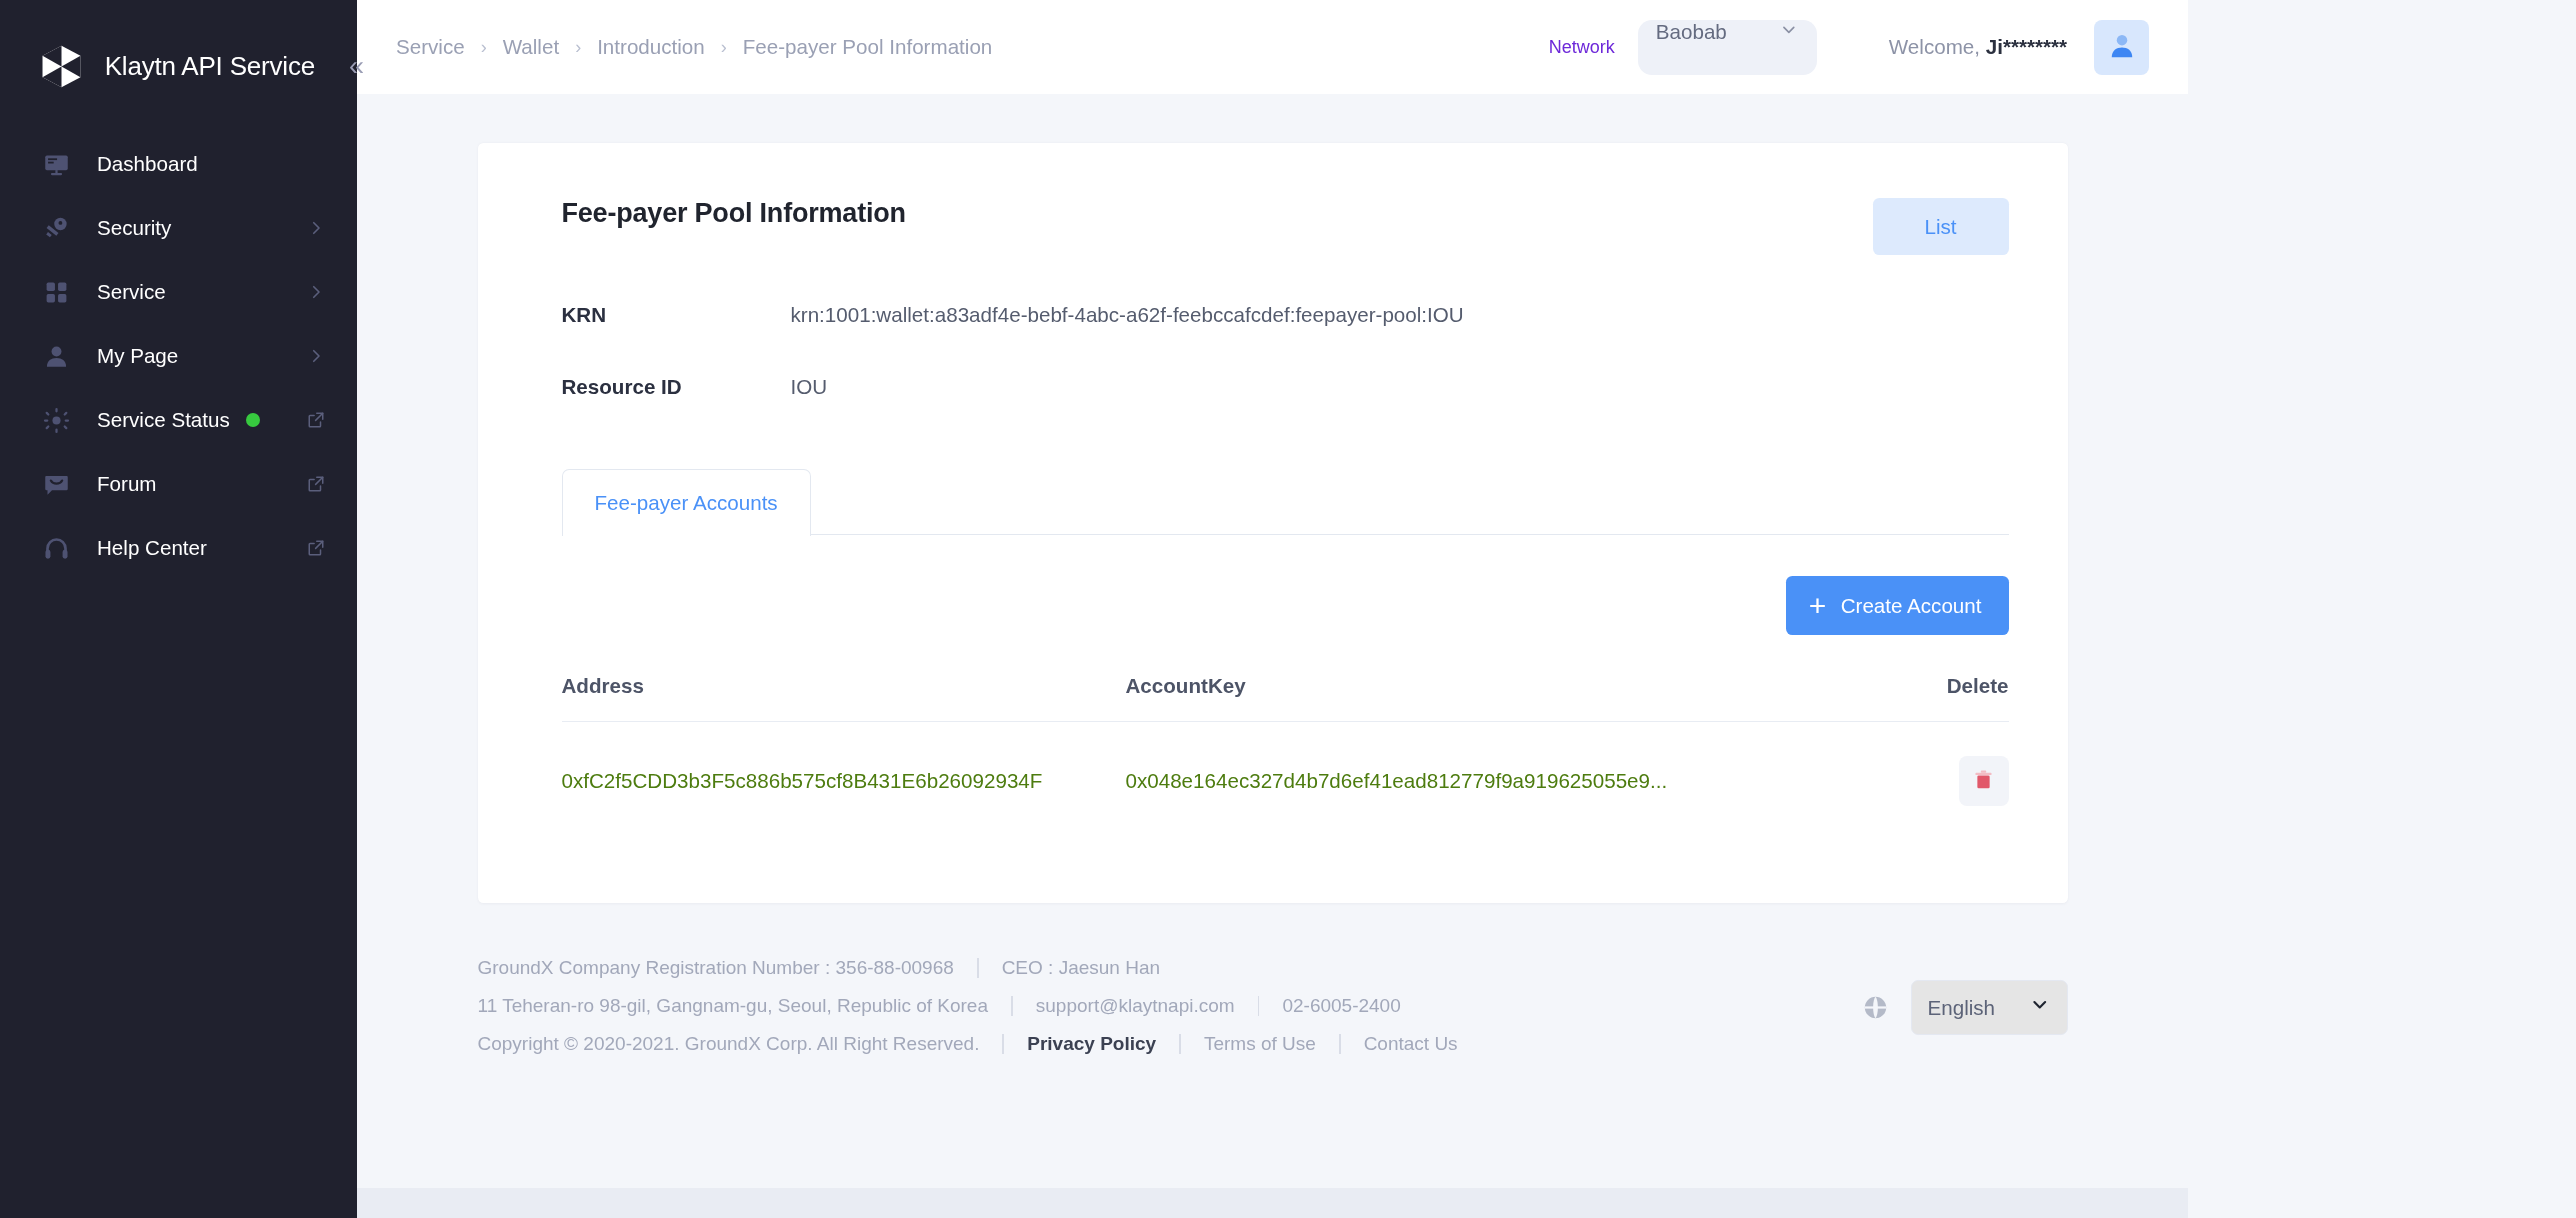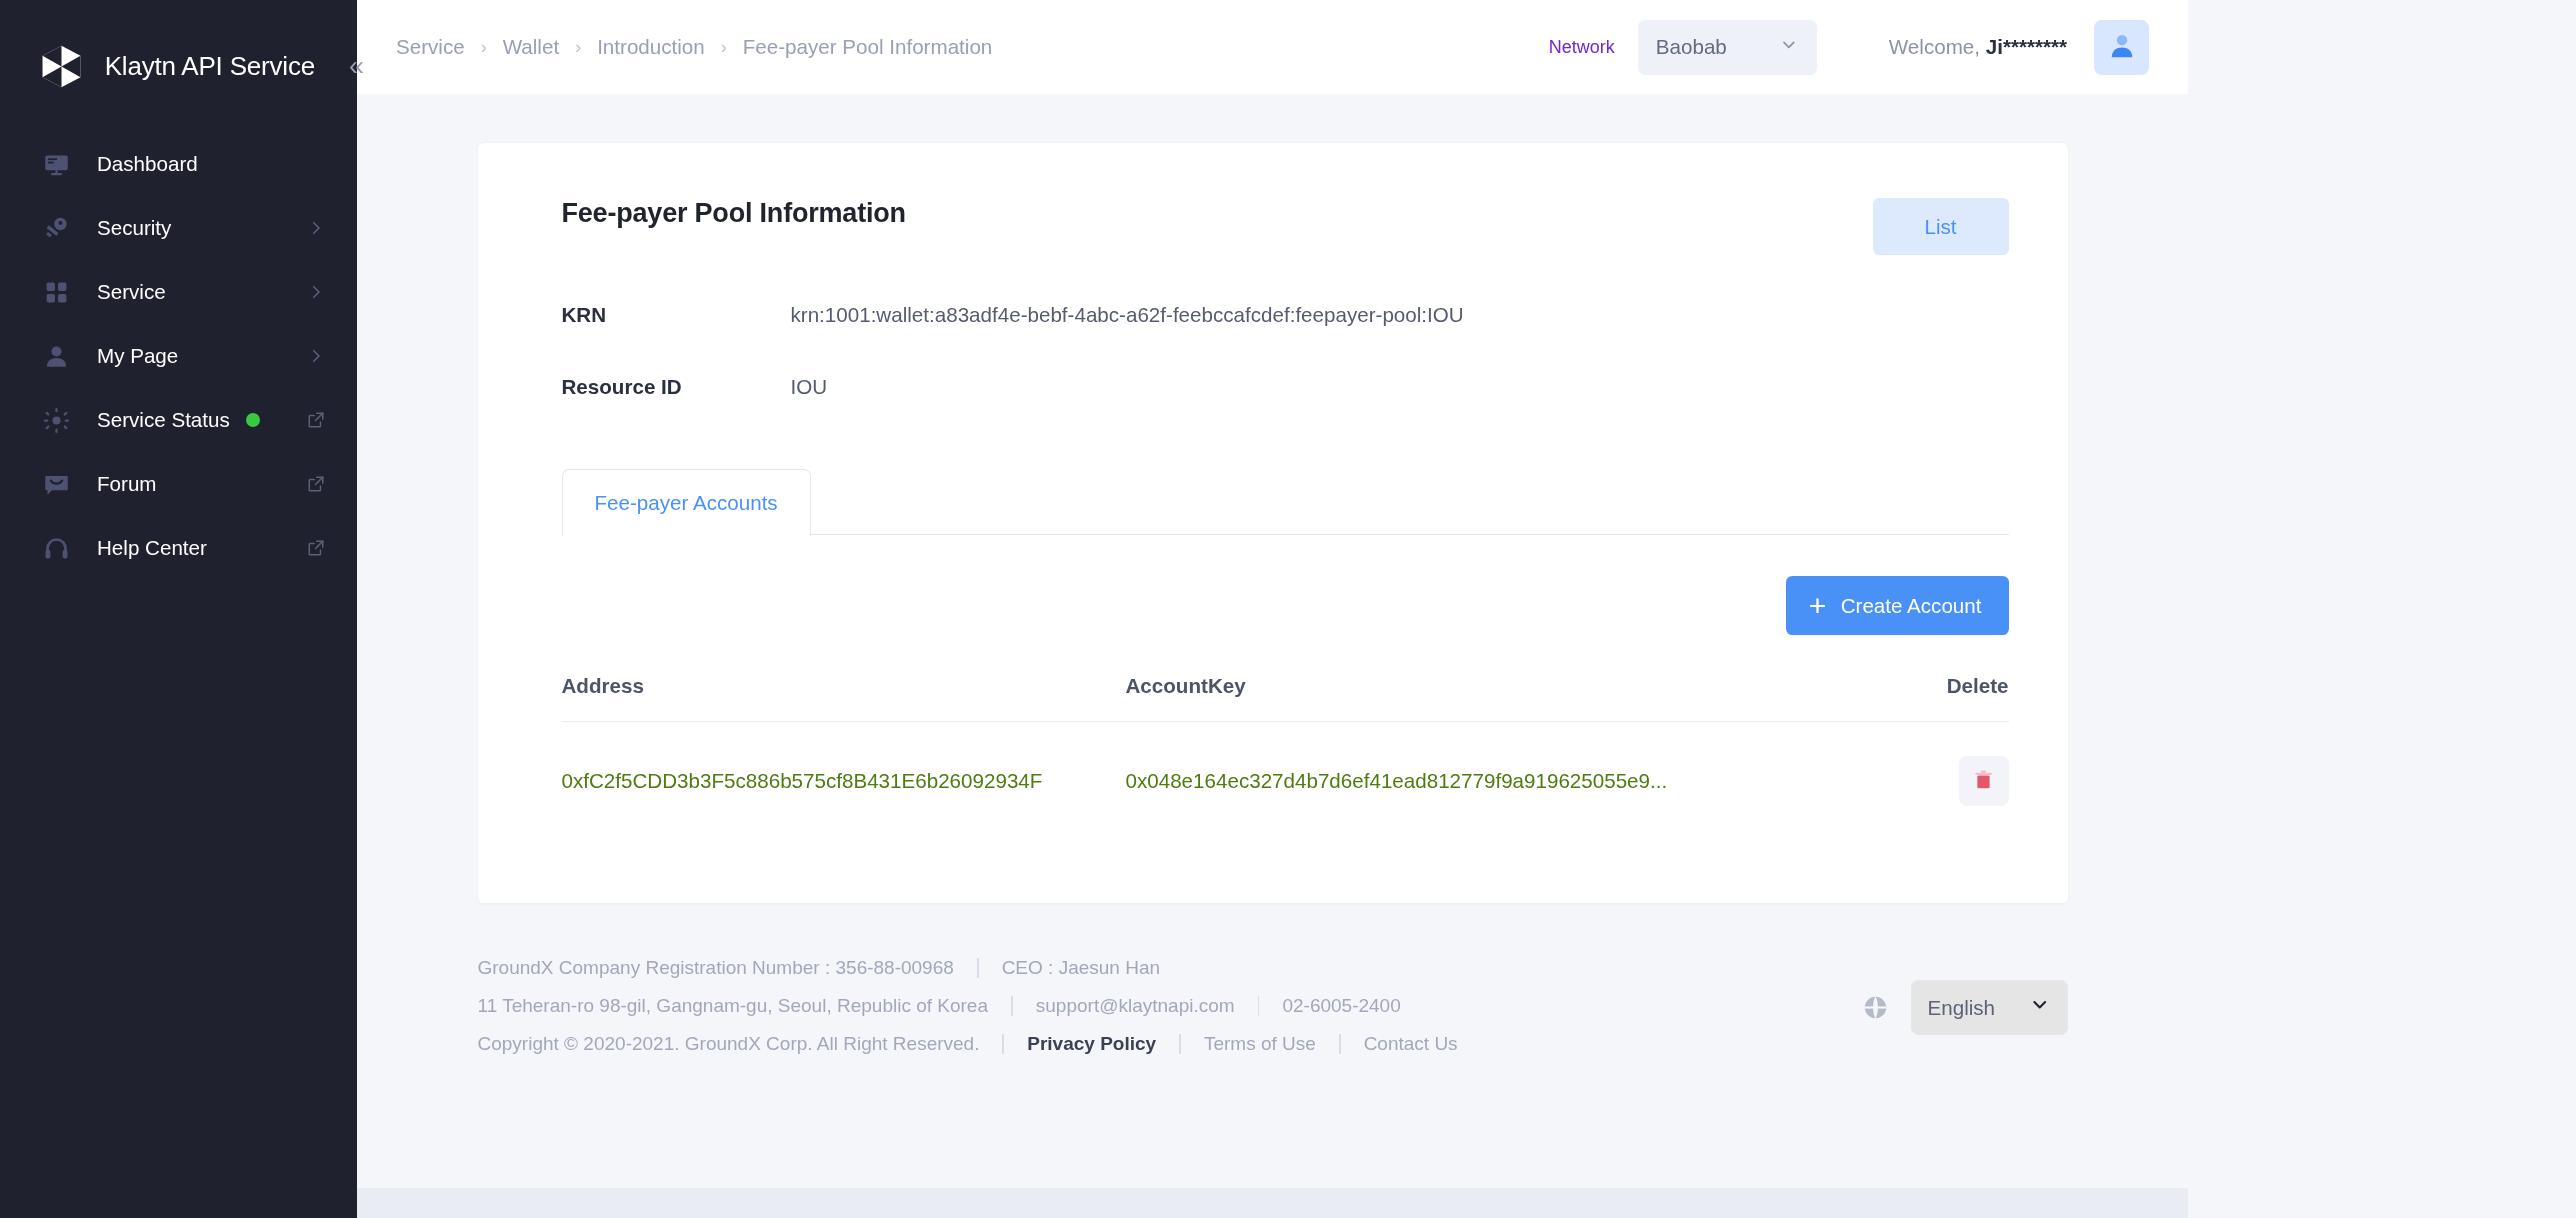--- a/index.html
+++ b/index.html
@@ -50,22 +50,22 @@
     height: 94px; background: #ffffff; display: flex; align-items: center;
     padding: 0 39px 0 39px; flex: 0 0 94px;
   }
   .breadcrumb { display: flex; align-items: center; gap: 0; }
   .crumb { color: #9aa0b4; font-size: 20.6px; cursor: pointer; white-space: nowrap; }
   .crumb.last { color: #9aa0b4; cursor: default; }
   .crumb-sep { color: #b9bfd0; font-size: 18px; margin: 0 16px; }
   .topbar-right { margin-left: auto; display: flex; align-items: center; }
   .network-label { color: #6d28d9; font-size: 18px; margin-right: 23px; }
   .network-select {
-    width: 179px; height: 55px; background: #eef1f8; border-radius: 7px;
-    display: flex; align-items: center; padding: 0 18px; cursor: pointer; gap: 37px;
+    width: 179px; height: 55px; background: #eef1f8; border-radius: 14px;
+    display: flex; padding: 0 18px; cursor: pointer; gap: 37px;
   }
   .network-value { color: #646b80; font-size: 20.6px; }
   .network-caret { margin-left: auto; color: #8a90a4; font-size: 16px; }
   .welcome { color: #8d93a7; font-size: 20.6px; margin-left: 72px; white-space: nowrap; }
   .welcome b { color: #2b303f; font-weight: 700; }
   .avatar {
     width: 55px; height: 55px; background: #d8e7fd; border-radius: 8px;
     margin-left: 27px; display: flex; align-items: center; justify-content: center; cursor: pointer;
   }
 

